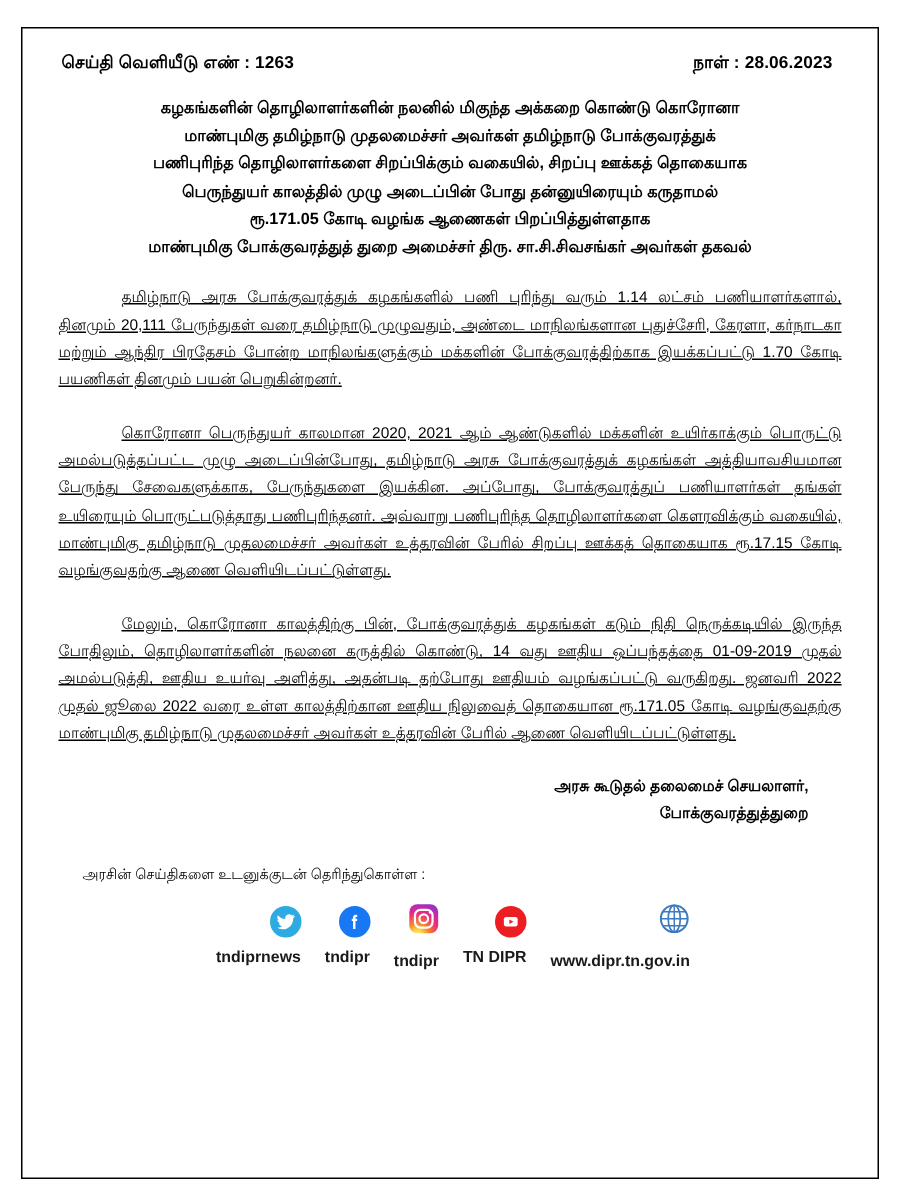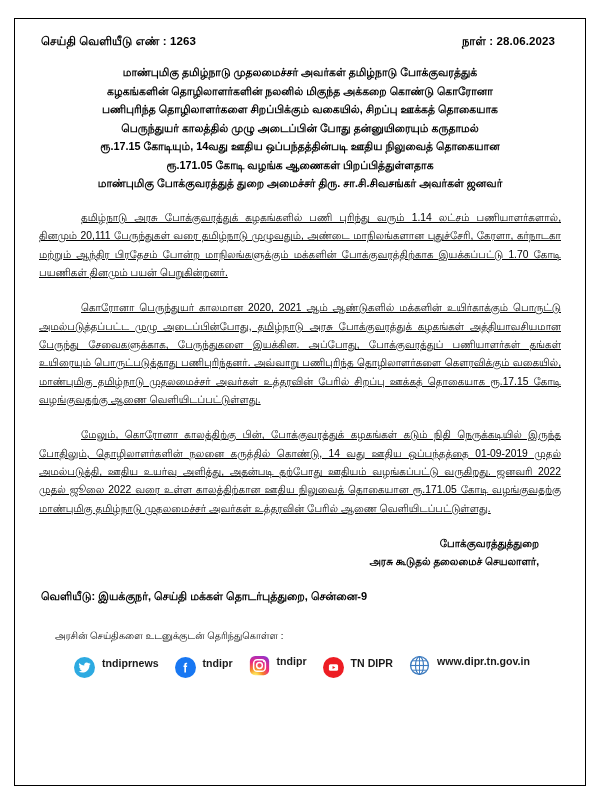--- a/index.html
+++ b/index.html
@@ -101,22 +101,23 @@
   .social-row {
     margin-top: 12px;
     display: flex;
     align-items: center;
     justify-content: center;
     gap: 16px;
     padding-left: 4px;
   }
   .social-item {
     display: flex;
-    align-items: flex-start;
+    align-items: flex-end;
     gap: 7px;
+    flex-direction: column;
   }
   .social-item .s-label {
     font-size: 10.6px;
     font-weight: bold;
     color: #1a1a1a;
     white-space: nowrap;
   }
 
   
   .ico-circle {
@@ -133,41 +134,39 @@
 
 <div class="page">
   <div class="sheet">
 
     <div class="header-row">
       <div class="rel-no">செய்தி வெளியீடு எண் : 1263</div>
       <div class="rel-date">நாள் : 28.06.2023</div>
     </div>
 
     <div class="title-block">
+      <span class="tline">கழகங்களின் தொழிலாளர்களின் நலனில் மிகுந்த அக்கறை கொண்டு கொரோனா</span>
       <span class="tline">மாண்புமிகு தமிழ்நாடு முதலமைச்சர் அவர்கள் தமிழ்நாடு போக்குவரத்துக்</span>
-      <span class="tline">கழகங்களின் தொழிலாளர்களின் நலனில் மிகுந்த அக்கறை கொண்டு கொரோனா</span>
       <span class="tline">பணிபுரிந்த தொழிலாளர்களை சிறப்பிக்கும் வகையில், சிறப்பு ஊக்கத் தொகையாக</span>
       <span class="tline">பெருந்துயர் காலத்தில் முழு அடைப்பின் போது தன்னுயிரையும் கருதாமல்</span>
-      <span class="tline">ரூ.17.15 கோடியும், 14வது ஊதிய ஒப்பந்தத்தின்படி ஊதிய நிலுவைத் தொகையான</span>
       <span class="tline">ரூ.171.05 கோடி வழங்க ஆணைகள் பிறப்பித்துள்ளதாக</span>
-      <span class="tline">மாண்புமிகு போக்குவரத்துத் துறை அமைச்சர் திரு. சா.சி.சிவசங்கர் அவர்கள் ஜனவர்</span>
+      <span class="tline">மாண்புமிகு போக்குவரத்துத் துறை அமைச்சர் திரு. சா.சி.சிவசங்கர் அவர்கள் தகவல்</span>
     </div>
 
     <div class="body-block">
       <p class="para">தமிழ்நாடு அரசு போக்குவரத்துக் கழகங்களில் பணி புரிந்து வரும் 1.14 லட்சம் பணியாளர்களால், தினமும் 20,111 பேருந்துகள் வரை தமிழ்நாடு முழுவதும், அண்டை மாநிலங்களான புதுச்சேரி, கேரளா, கர்நாடகா மற்றும் ஆந்திர பிரதேசம் போன்ற மாநிலங்களுக்கும் மக்களின் போக்குவரத்திற்காக இயக்கப்பட்டு 1.70 கோடி பயணிகள் தினமும் பயன் பெறுகின்றனர்.</p>
       <p class="para">கொரோனா பெருந்துயர் காலமான 2020, 2021 ஆம் ஆண்டுகளில் மக்களின் உயிர்காக்கும் பொருட்டு அமல்படுத்தப்பட்ட முழு அடைப்பின்போது, தமிழ்நாடு அரசு போக்குவரத்துக் கழகங்கள் அத்தியாவசியமான பேருந்து சேவைகளுக்காக, பேருந்துகளை இயக்கின. அப்போது, போக்குவரத்துப் பணியாளர்கள் தங்கள் உயிரையும் பொருட்படுத்தாது பணிபுரிந்தனர். அவ்வாறு பணிபுரிந்த தொழிலாளர்களை கௌரவிக்கும் வகையில், மாண்புமிகு தமிழ்நாடு முதலமைச்சர் அவர்கள் உத்தரவின் பேரில் சிறப்பு ஊக்கத் தொகையாக ரூ.17.15 கோடி வழங்குவதற்கு ஆணை வெளியிடப்பட்டுள்ளது.</p>
       <p class="para">மேலும், கொரோனா காலத்திற்கு பின், போக்குவரத்துக் கழகங்கள் கடும் நிதி நெருக்கடியில் இருந்த போதிலும், தொழிலாளர்களின் நலனை கருத்தில் கொண்டு, 14 வது ஊதிய ஒப்பந்தத்தை 01-09-2019 முதல் அமல்படுத்தி, ஊதிய உயர்வு அளித்து, அதன்படி தற்போது ஊதியம் வழங்கப்பட்டு வருகிறது. ஜனவரி 2022 முதல் ஜூலை 2022 வரை உள்ள காலத்திற்கான ஊதிய நிலுவைத் தொகையான ரூ.171.05 கோடி வழங்குவதற்கு மாண்புமிகு தமிழ்நாடு முதலமைச்சர் அவர்கள் உத்தரவின் பேரில் ஆணை வெளியிடப்பட்டுள்ளது.</p>
     </div>
 
     <div class="signature">
+      <span>அரசு கூடுதல் தலைமைச் செயலாளர்,</span>
       <span>போக்குவரத்துத்துறை</span>
-      <span>அரசு கூடுதல் தலைமைச் செயலாளர்,</span>
-    </div>
-
-    <div class="publisher">வெளியீடு: இயக்குநர், செய்தி மக்கள் தொடர்புத்துறை, சென்னை-9</div>
+    </div>
+
 
     <div class="footer-prompt">அரசின் செய்திகளை உடனுக்குடன் தெரிந்துகொள்ள :</div>
 
     <div class="social-row">
 
       <div class="social-item">
         <span class="ico-circle ico-twitter">
           <svg width="13" height="13" viewBox="0 0 24 24" aria-hidden="true">
             <path fill="#ffffff" d="M23 4.9c-.8.4-1.7.6-2.6.8 1-.6 1.7-1.5 2-2.6-.9.5-1.9.9-3 1.2a4.6 4.6 0 0 0-7.9 4.2C7.8 8.3 4.6 6.6 2.4 3.9a4.6 4.6 0 0 0 1.4 6.2c-.8 0-1.5-.2-2.1-.6 0 2.2 1.6 4.1 3.7 4.5-.7.2-1.4.2-2 .1.6 1.8 2.3 3.2 4.3 3.2A9.3 9.3 0 0 1 1 19.2a13 13 0 0 0 7.1 2.1c8.5 0 13.1-7 13.1-13.1v-.6c.9-.7 1.7-1.5 2.3-2.4z"></path>
           </svg>

